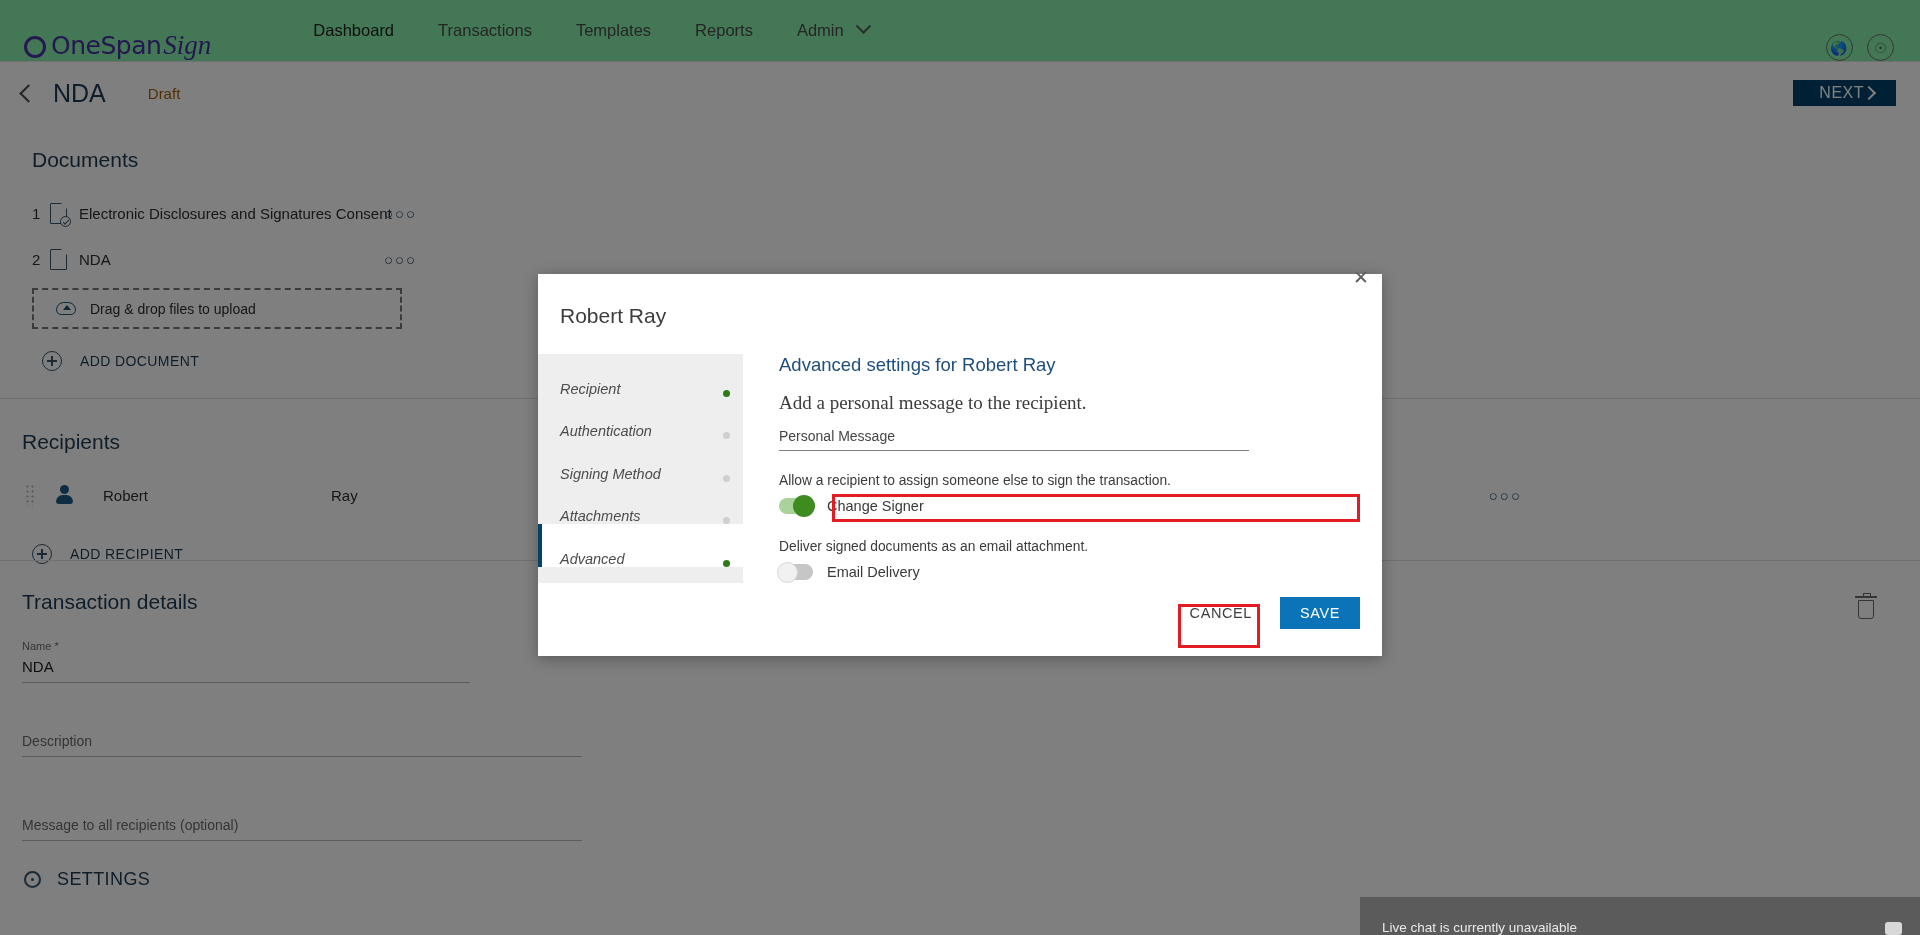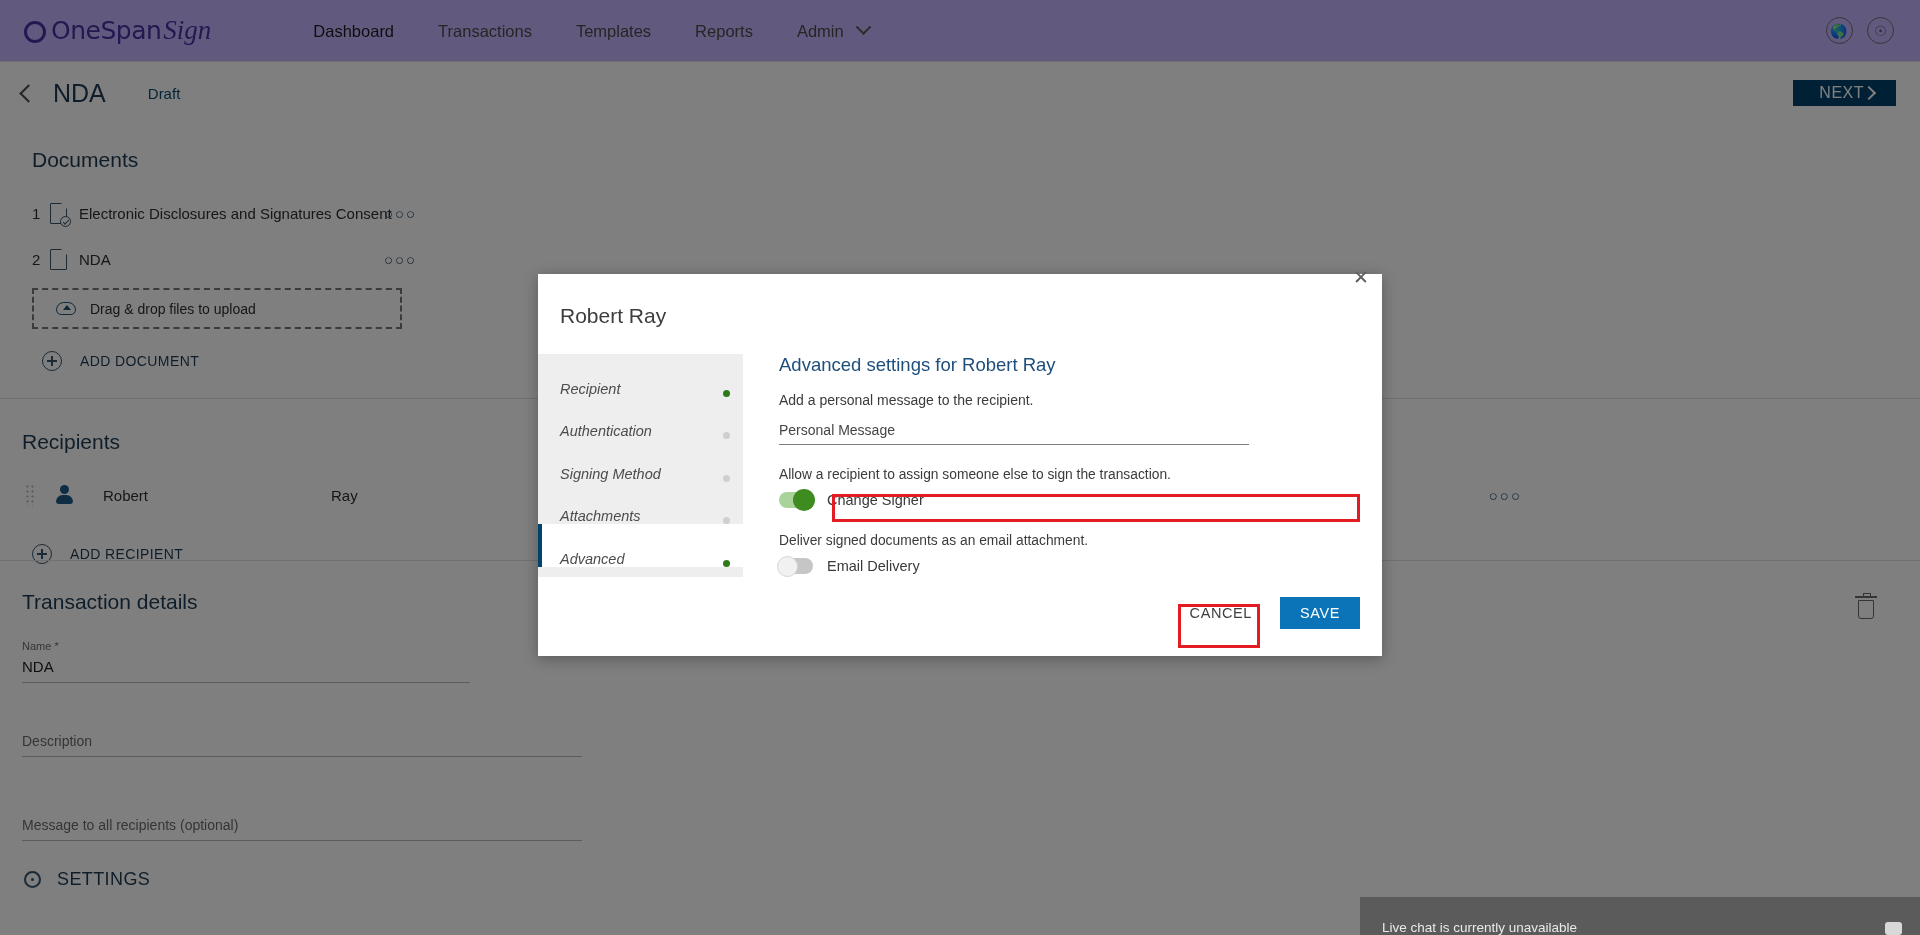--- a/index.html
+++ b/index.html
@@ -18,23 +18,23 @@
   #scrim {
     position: absolute; inset: 0;
     background: rgba(0,0,0,0.50);
     z-index: 50;
   }
 
   
   .topnav {
     position: absolute; top: 0; left: 0;
     width: 1920px; height: 62px;
-    background: #c4b5fd;
+    background: #86efac;
     border-bottom: 1px solid #e3e3e3;
-    display: flex; align-items: center;
+    display: flex; align-items: flex-end;
     z-index: 5;
   }
   .brand {
     margin-left: 24px;
     display: flex; align-items: baseline;
     color: #3b2a8c;
     user-select: none;
   }
   .brand-mark {
     width: 22px; height: 22px;
@@ -91,21 +91,21 @@
     border-left: 2px solid #4a4a4a;
     border-bottom: 2px solid #4a4a4a;
     transform: rotate(45deg);
     cursor: pointer;
   }
   .page-title {
     font-size: 25px; color: #1d3a52;
     margin-left: 18px; font-weight: 400;
   }
   .page-status {
-    font-size: 15px; color: #0c4a6e;
+    font-size: 15px; color: #a16207;
     margin-left: 42px;
   }
   .btn-next {
     margin-left: auto; margin-right: 24px;
     background: #00436b;
     color: #ffffff;
     border: none;
     height: 26px;
     padding: 0 22px 0 26px;
     font-size: 16px;
@@ -344,21 +344,21 @@
   }
   .modal-pane {
     flex: 1;
     padding: 0 22px 0 36px;
   }
   .pane-h {
     font-size: 18.5px; color: #1d4e7c; font-weight: 400;
   }
   .pane-sub {
     margin-top: 16px;
-    font-size: 14px; color: #3b3b3b;
+    font-size: 19px; color: #3b3b3b; font-family: Liberation Serif, serif;
   }
   .pm-field {
     margin-top: 14px;
     width: 470px;
     border-bottom: 1px solid #7d7d7d;
     padding-bottom: 6px;
     font-size: 14px; color: #454545;
     cursor: text;
   }
   .tog-label {

